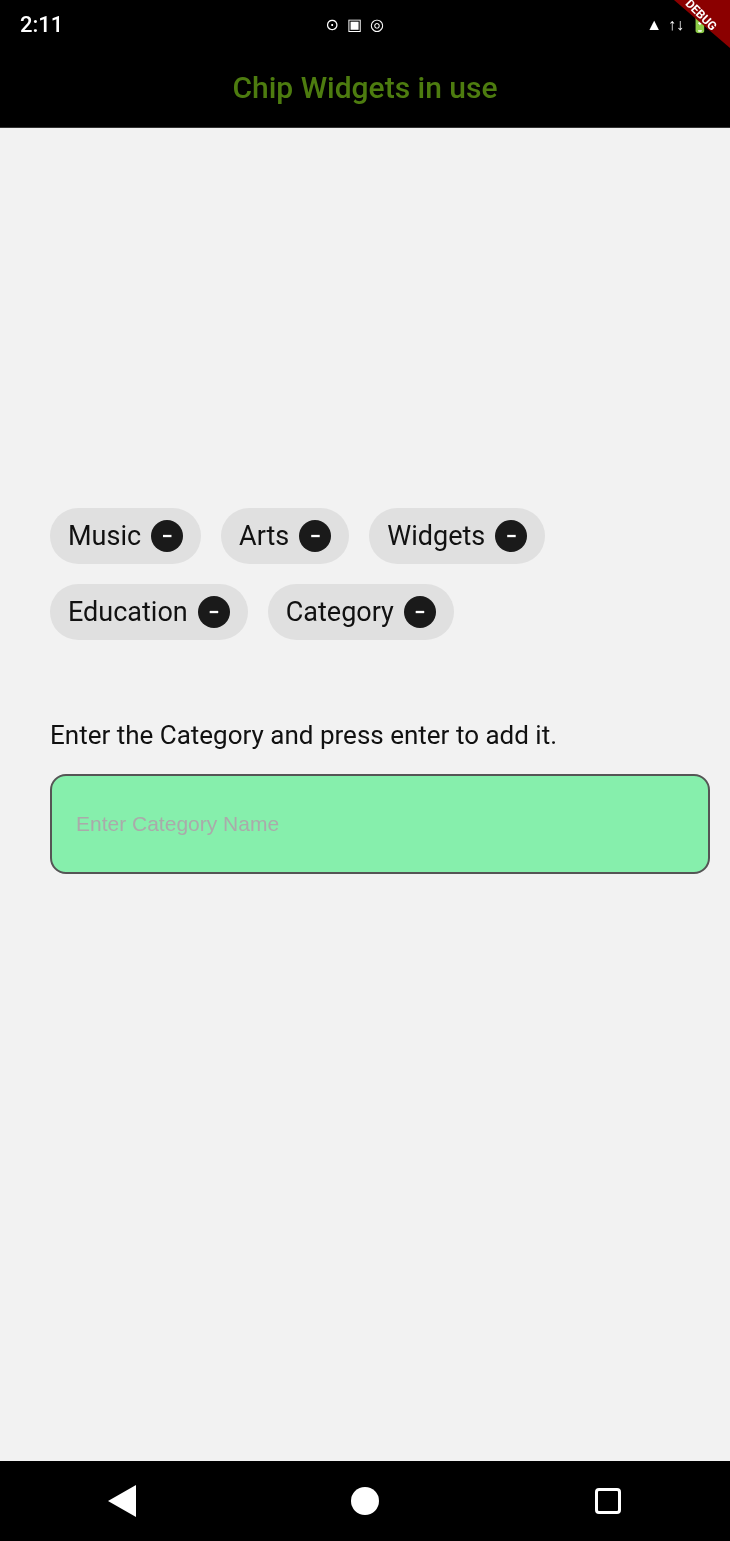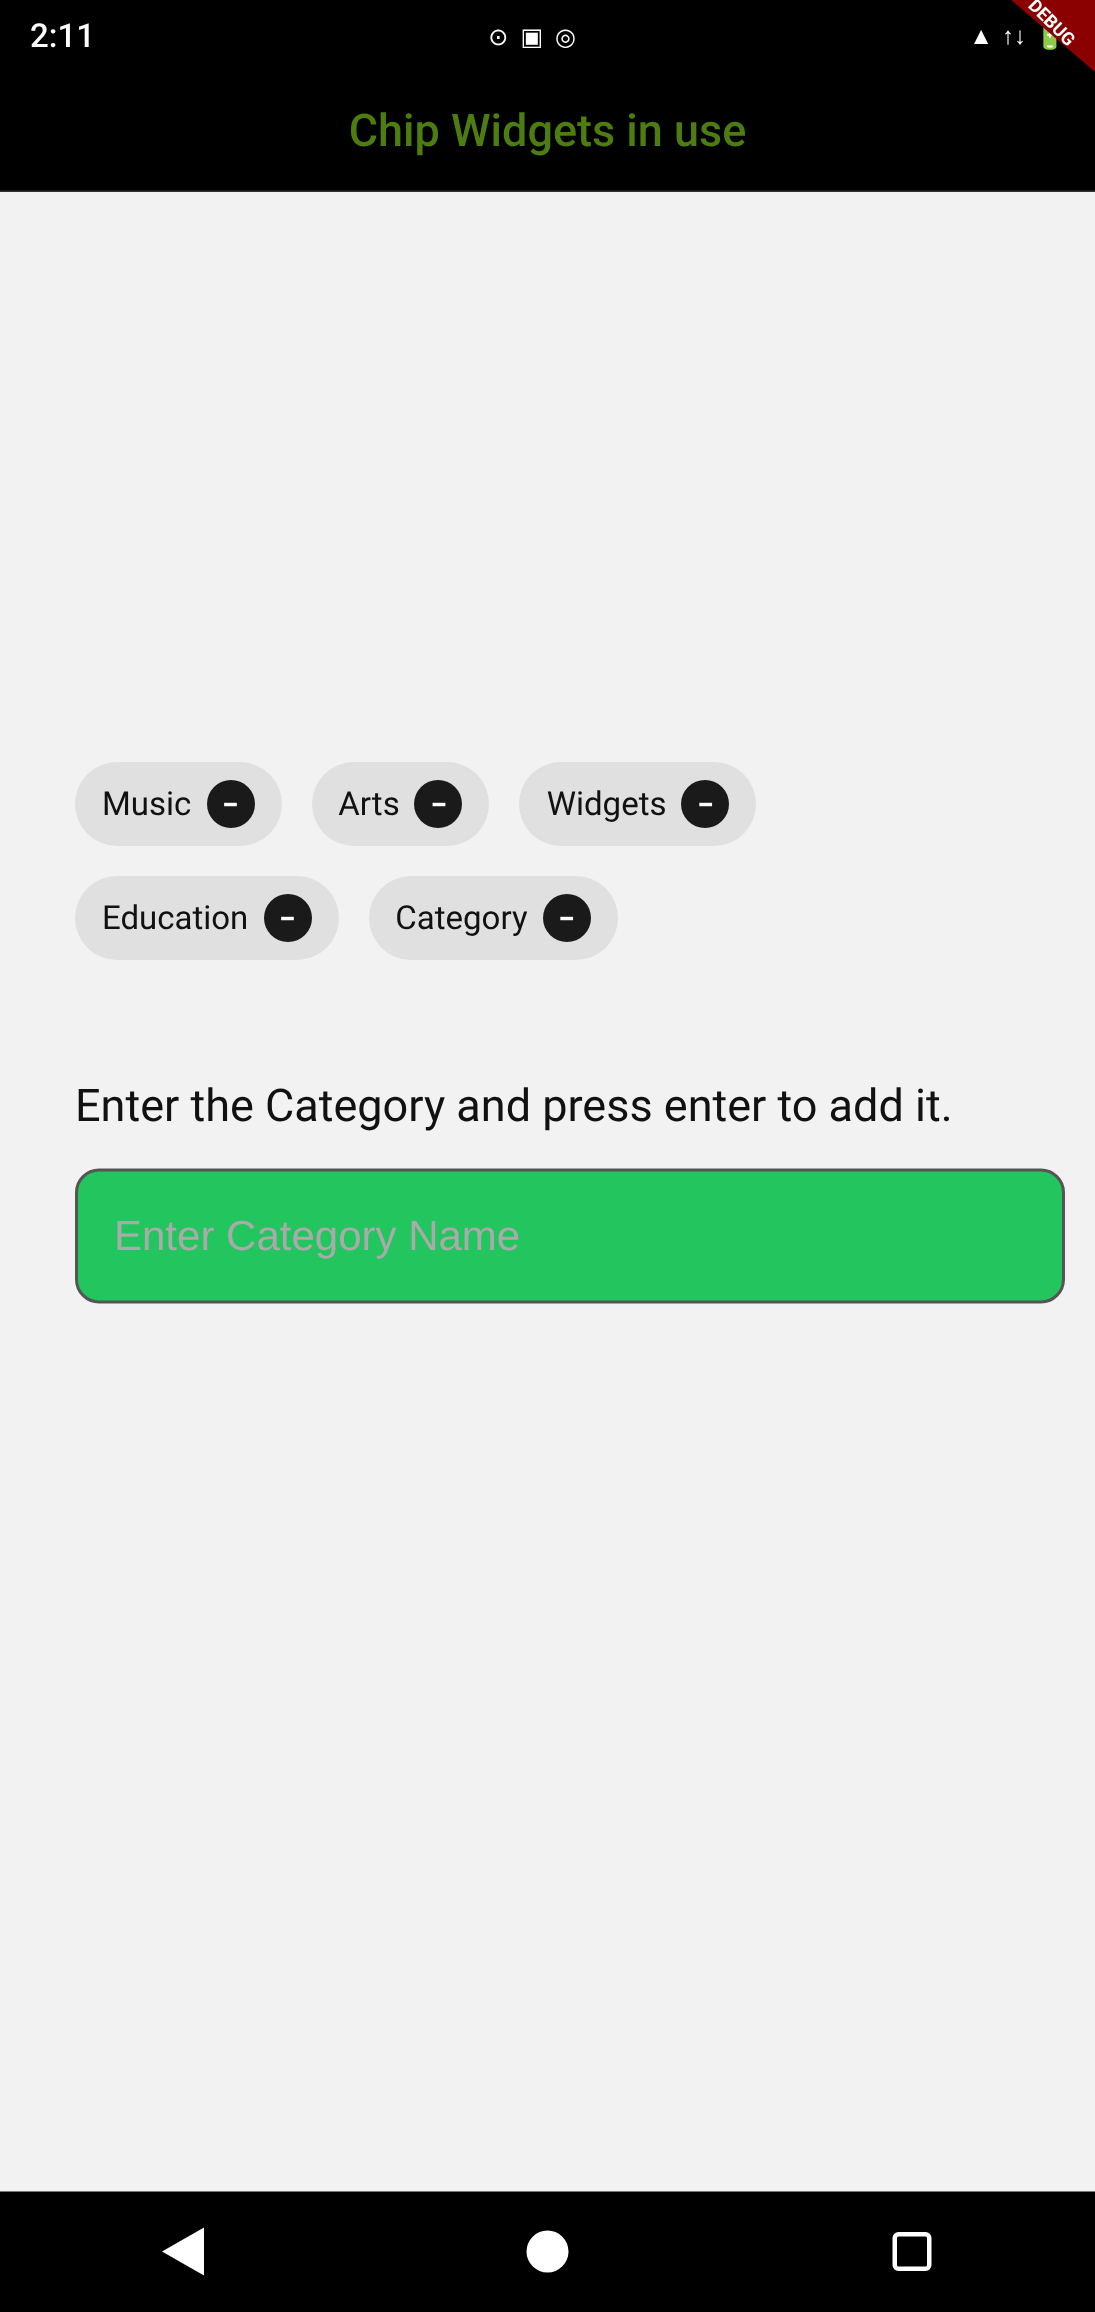--- a/index.html
+++ b/index.html
@@ -119,21 +119,21 @@
       align-items: center;
       background: #e0e0e0;
       border-radius: 50px;
       padding: 12px 18px;
       gap: 10px;
       cursor: pointer;
       user-select: none;
     }
 
     .chip-label {
-      font-size: 22px;
+      font-size: 27px;
       color: #111;
       font-weight: 400;
     }
 
     .chip-remove-btn {
       width: 32px;
       height: 32px;
       background: #1a1a1a;
       border-radius: 50%;
       display: flex;
@@ -146,38 +146,38 @@
     .chip-remove-icon {
       color: #fff;
       font-size: 20px;
       line-height: 1;
       font-weight: bold;
     }
 
     
     .instruction-text {
       margin-top: 80px;
-      font-size: 30px;
+      font-size: 26px;
       color: #111;
       font-weight: 400;
     }
 
     
     .input-container {
       margin-top: 24px;
     }
 
     .category-input {
       width: 660px;
-      height: 90px;
+      height: 100px;
       border: 2px solid #555;
       border-radius: 16px;
-      background: #22c55e;
+      background: #86efac;
       padding: 0 24px;
-      font-size: 28px;
+      font-size: 21px;
       color: #555;
       outline: none;
     }
 
     .category-input::placeholder {
       color: #aaa;
     }
 
     
     .bottom-nav {

